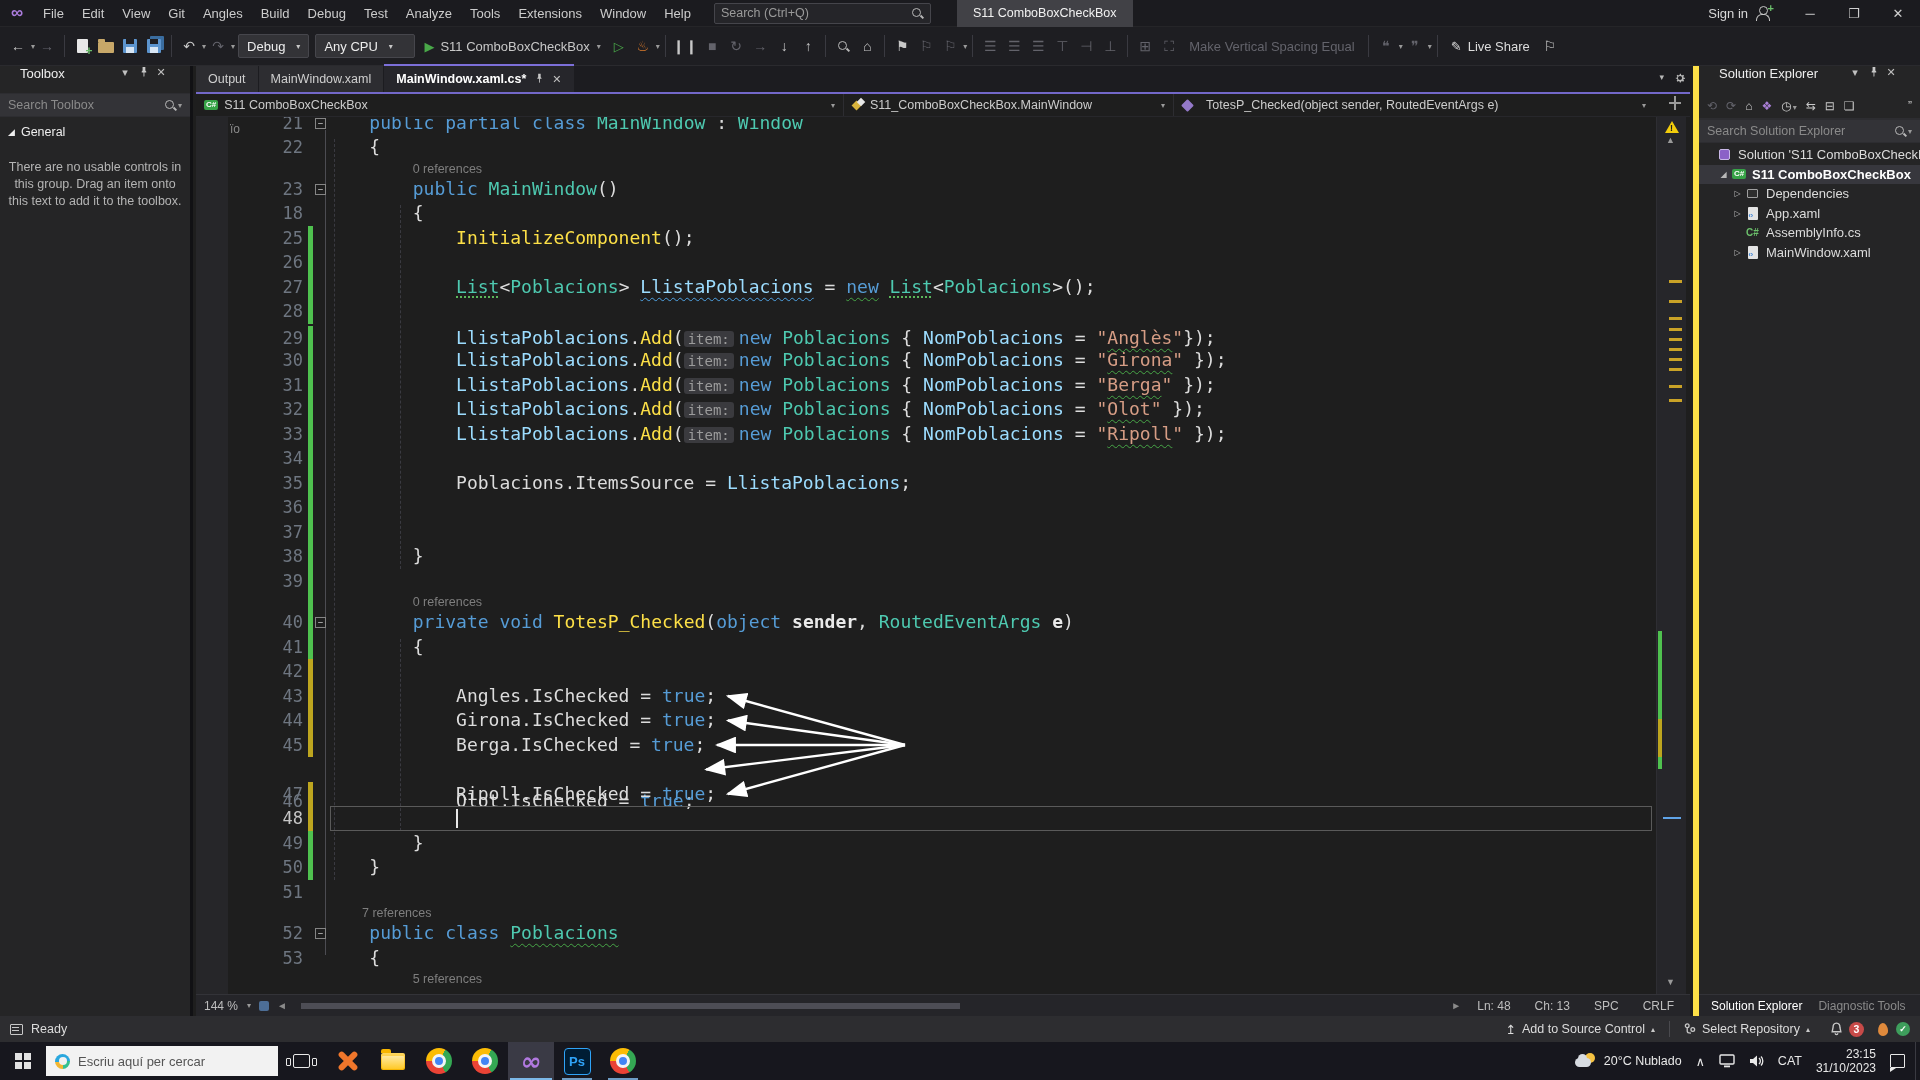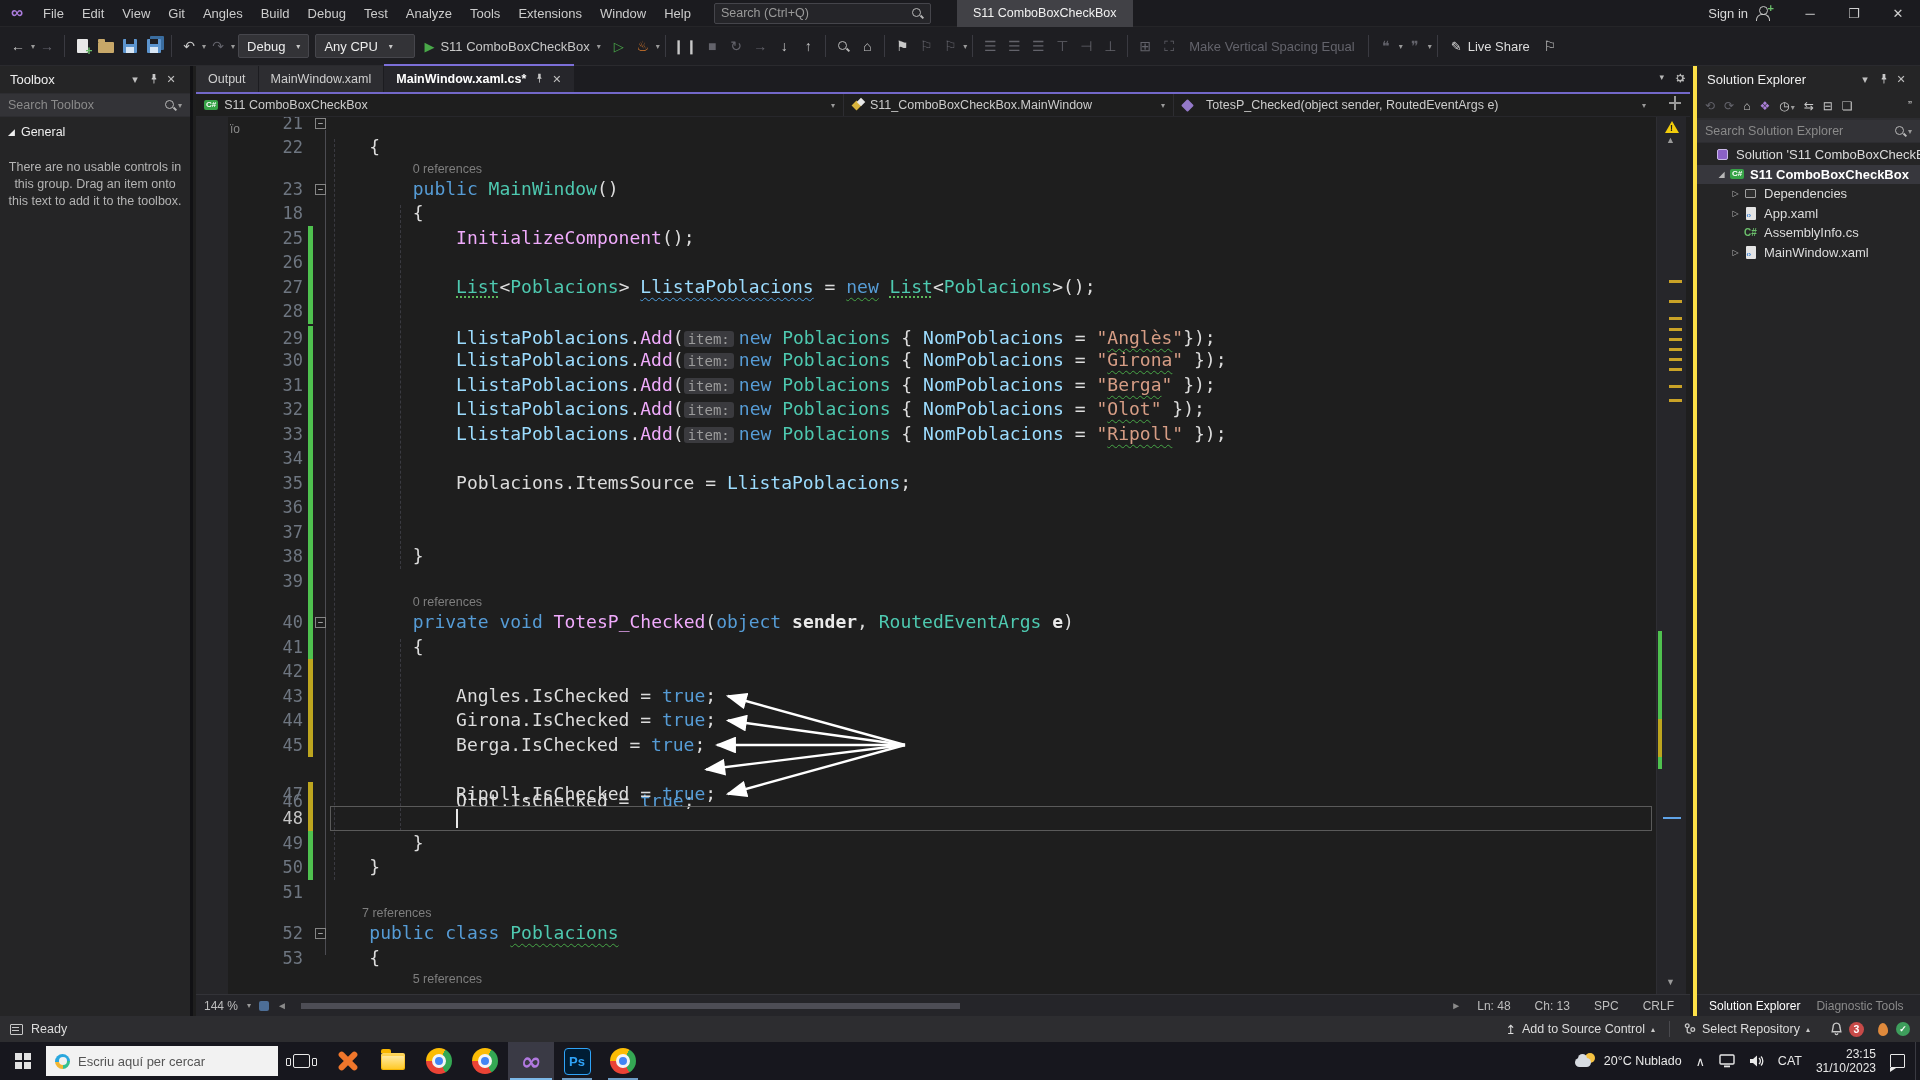--- a/index.html
+++ b/index.html
@@ -58,21 +58,21 @@
   .folder-ic::before { content:""; position:absolute; left:0; top:-3px; width:7px; height:3px;
                        background:#C8A869; border-radius:1px 1px 0 0; }
   .newfile-ic { position:relative; width:11px; height:14px; background:#E8E8E8; border-radius:1px; }
   .newfile-ic::after { content:"+"; position:absolute; right:-5px; bottom:-5px; color:#6CC06C;
                        font-size:12px; font-weight:bold; }
   #spacing-label { color:#63636B; margin:0 8px; }
   #liveshare { display:flex; align-items:center; gap:6px; margin:0 8px; color:#DCDCDC; }
 
   
   .panel { position:absolute; background:#252526; color:#DCDCDC; }
-  .panel-head { height:27px; display:flex; align-items:center; padding:0 10px; font-size:13px; color:#EEEEEE; }
+  .panel-head { height:27px; display:flex; align-items:flex-start; padding:0 20px; font-size:13px; color:#EEEEEE; }
   .panel-head .spacer { flex:1; }
   .ph-ic { width:18px; text-align:center; color:#C0C0C0; font-size:11px; }
   .searchbox { height:24px; margin:0 0 2px 0; background:#333337; display:flex; align-items:center;
                padding:0 8px; font-size:12.5px; color:#8A8A8A; border-top:1px solid #2D2D31;
                border-bottom:1px solid #2D2D31; }
   .searchbox .txt { flex:1; }
 
   
   #toolbox { left:0; top:66px; width:193px; height:950px; border-right:3px solid #111114; }
   #tb-general { display:flex; align-items:center; gap:6px; padding:6px 8px; font-size:12.5px; color:#EEEEEE; }
@@ -116,21 +116,21 @@
           font:17px "DejaVu Sans Mono", monospace; top:2px; }
   .lnum.cur { color:#C6C6C6; }
   .chbar { position:absolute; left:112px; top:0; width:5px; height:100%; }
   .chbar.g { background:#4FC14F; } .chbar.y { background:#BDA51F; }
   .foldbox { position:absolute; left:119px; top:7px; width:11px; height:11px; background:#1E1E1E;
              border:1px solid #858585; color:#C8C8C8; font:9px "DejaVu Sans Mono",monospace;
              line-height:9px; text-align:center; }
   .codetext { position:absolute; left:130px; top:1px; white-space:pre;
               font:18px "DejaVu Sans Mono", monospace; color:#DCDCDC; }
   .reflabel { position:absolute; top:2px; color:#7E7E7E; font-size:12.5px; }
-  .tk-k { color:#569CD6; } .tk-t { color:#4EC9B0; } .tk-m { color:#f0abfc; }
+  .tk-k { color:#569CD6; } .tk-t { color:#4EC9B0; } .tk-m { color:#fde047; }
   .tk-v { color:#9CDCFE; } .tk-s { color:#D69D85; } .tk-d { color:#DCDCDC; }
   .tk-p { color:#EAEAEA; font-weight:bold; }
   .tk-h { background:#3A3A3E; color:#9B9B9B; font-size:14px; border-radius:3px;
           padding:0 4px; margin-right:5px; }
   .u-dot { text-decoration:underline dotted #5BB75B 2px; text-underline-offset:4px; }
   .u-wg { text-decoration:underline wavy #47A647 1px; text-underline-offset:4px; }
   .u-wb { text-decoration:underline wavy #4FA3E3 1px; text-underline-offset:4px; }
   .iguide { position:absolute; width:0; border-left:1px dashed #3A3A41; }
   #fold-line { position:absolute; left:129px; width:0; border-left:1px solid #4C4C52; }
   #cur-box { position:absolute; left:134px; width:1322px; height:25px; border:1px solid #5A5A5A; }
@@ -150,21 +150,21 @@
 
   
   #edstrip { position:absolute; left:0; top:928px; width:1494px; height:22px; background:#252529;
              border-top:1px solid #333338; display:flex; align-items:center; font-size:12px;
              color:#BEBEBE; padding:0 8px; gap:8px; }
   #hscroll { flex:1; height:8px; margin:0 6px; position:relative; }
   #hscroll .thumb { position:absolute; left:0; top:1px; width:58%; height:6px; background:#4D4D55; }
   .edinfo { padding:0 8px; }
 
   
-  #solexp { left:1693px; top:66px; width:227px; height:950px; border-left:4px solid #fde047; }
+  #solexp { left:1693px; top:66px; width:227px; height:950px; border-left:6px solid #fde047; }
   #se-toolbar { height:26px; display:flex; align-items:center; gap:9px; padding:0 8px;
                 color:#C8C8C8; font-size:12px; border-bottom:1px solid #2D2D31; }
   .se-tool { font-size:12px; }
   .se-tool.dim { color:#63636B; }
   #se-tree { font-size:13px; }
   .trow { display:flex; align-items:center; height:19.5px; white-space:nowrap; overflow:hidden; }
   .trow.sel { background:#37373D; }
   .trow .arr { width:13px; text-align:center; color:#B8B8B8; font-size:8px; flex:none; }
   .trow .lbl { margin-left:5px; }
   .trow.bold .lbl { font-weight:bold; color:#FFFFFF; }
@@ -452,20 +452,21 @@
       <div id="glyph-margin"></div>
       <div style="position:absolute;left:34px;top:5px;color:#8A8A8A;font-size:12px;">ïo</div>
       <div id="code-rows">
           <div class="iguide" style="left: 138px; top: 22px; height: 740.5px;"></div>
           <div class="iguide" style="left: 204px; top: 88px; height: 363.5px;"></div>
           <div class="iguide" style="left: 204px; top: 521.5px; height: 192px;"></div>
           <div id="fold-line" style="top: 12.5px; height: 825px;"></div>
           <div class="crow" style="top: -6.5px; height: 24.5px;">
             <span class="lnum">21</span>
             <div class="foldbox">−</div>
+            <span class="codetext"><span class="tk-d">    </span><span class="tk-k">public</span><span class="tk-d"> </span><span class="tk-k">partial</span><span class="tk-d"> </span><span class="tk-k">class</span><span class="tk-d"> </span><span class="tk-t">MainWindow</span><span class="tk-d"> : </span><span class="tk-t">Window</span></span>
           </div>
           <div class="crow" style="top: 18px; height: 24.5px;">
             <span class="lnum">22</span>
             <span class="codetext"><span class="tk-d">    {</span></span>
           </div>
           <div class="crow" style="top: 42.5px; height: 17px;">
             <span class="reflabel" style="left: 216.64px;">0 references</span>
           </div>
           <div class="crow" style="top: 59.5px; height: 24.5px;">
             <span class="lnum">23</span>

